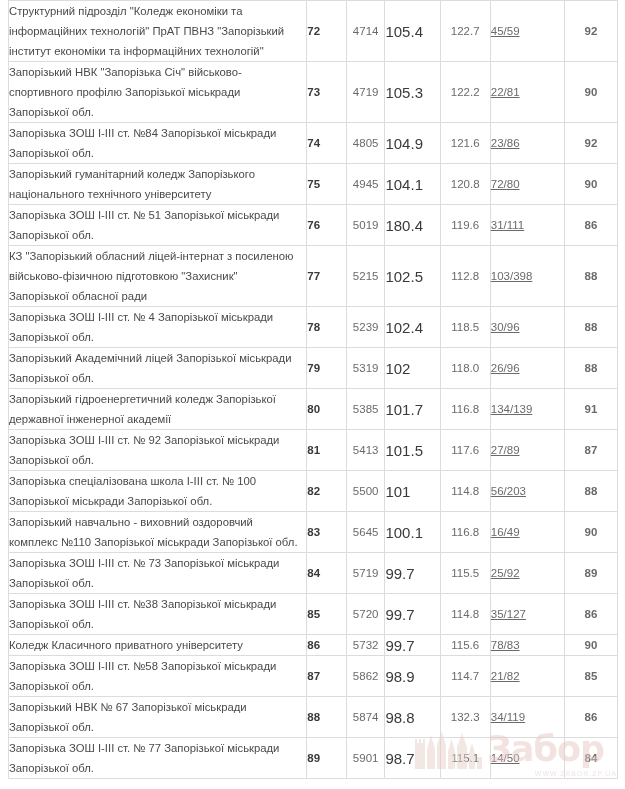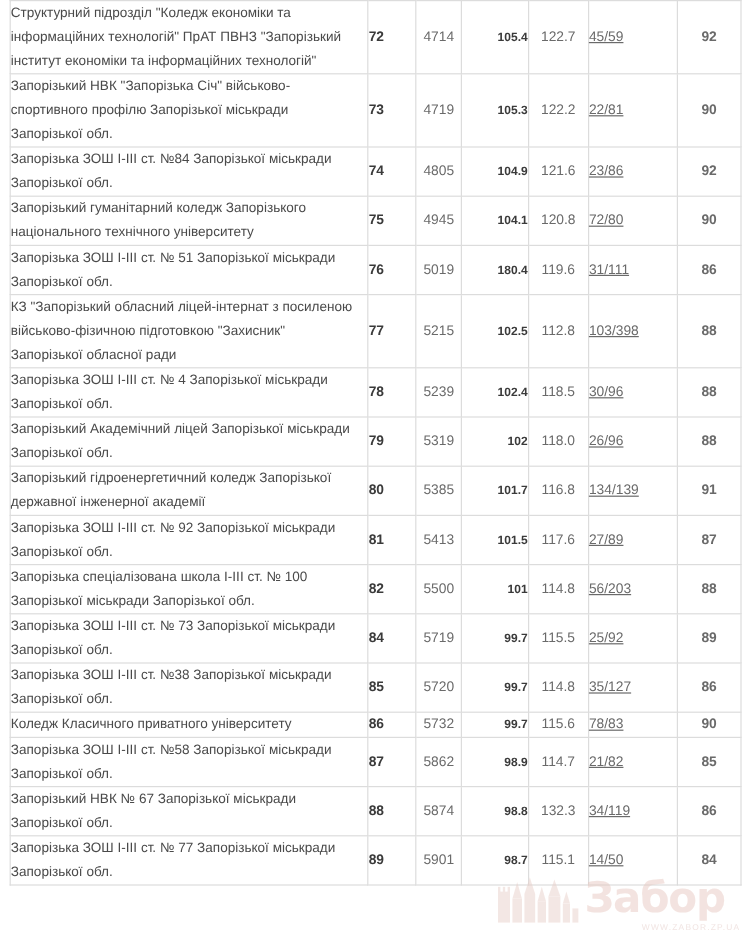--- a/index.html
+++ b/index.html
@@ -96,23 +96,23 @@
     color: #3a3a3a;
   }
   td.c-id {
     width: 36px;
     text-align: center;
     font-size: 11.5px;
     color: #6a6a6a;
   }
   td.c-score {
     width: 52px;
-    text-align: right;
-    font-size: 10px;
-    font-weight: bold;
+    text-align: left;
+    font-size: 15px;
+    font-weight: normal;
     color: #3a3a3a;
   }
   td.c-score2 {
     width: 47px;
     text-align: center;
     font-size: 11.5px;
     color: #6a6a6a;
   }
   td.c-ratio {
     width: 70px;
@@ -296,20 +296,32 @@
           </td>
           <td class="c-rank">82</td>
           <td class="c-id">5500</td>
           <td class="c-score">101</td>
           <td class="c-score2">114.8</td>
           <td class="c-ratio">56/203</td>
           <td class="c-last">88</td>
         </tr>
         <tr>
           <td class="c-name">
+            <span class="nm-line">Запорізький навчально - виховний оздоровчий</span>
+            <span class="nm-line">комплекс №110 Запорізької міськради Запорізької обл.</span>
+          </td>
+          <td class="c-rank">83</td>
+          <td class="c-id">5645</td>
+          <td class="c-score">100.1</td>
+          <td class="c-score2">116.8</td>
+          <td class="c-ratio">16/49</td>
+          <td class="c-last">90</td>
+        </tr>
+        <tr>
+          <td class="c-name">
             <span class="nm-line">Запорізька ЗОШ I-III ст. № 73 Запорізької міськради</span>
             <span class="nm-line">Запорізької обл.</span>
           </td>
           <td class="c-rank">84</td>
           <td class="c-id">5719</td>
           <td class="c-score">99.7</td>
           <td class="c-score2">115.5</td>
           <td class="c-ratio">25/92</td>
           <td class="c-last">89</td>
         </tr>

